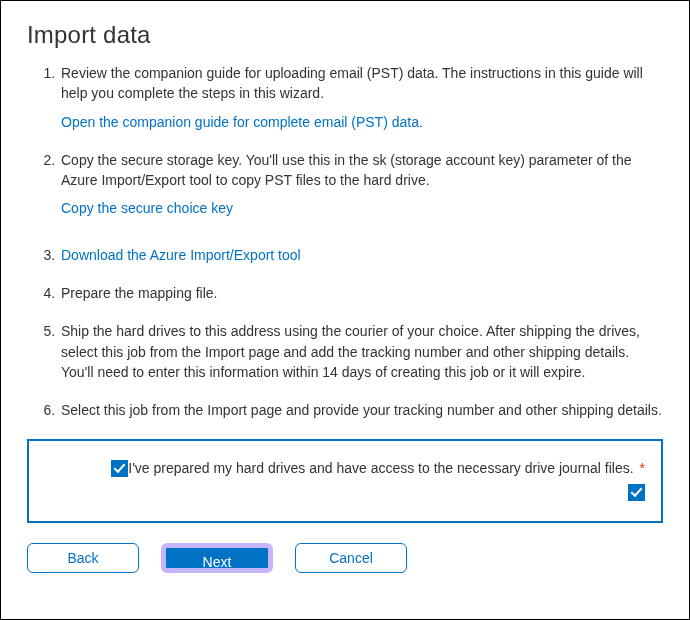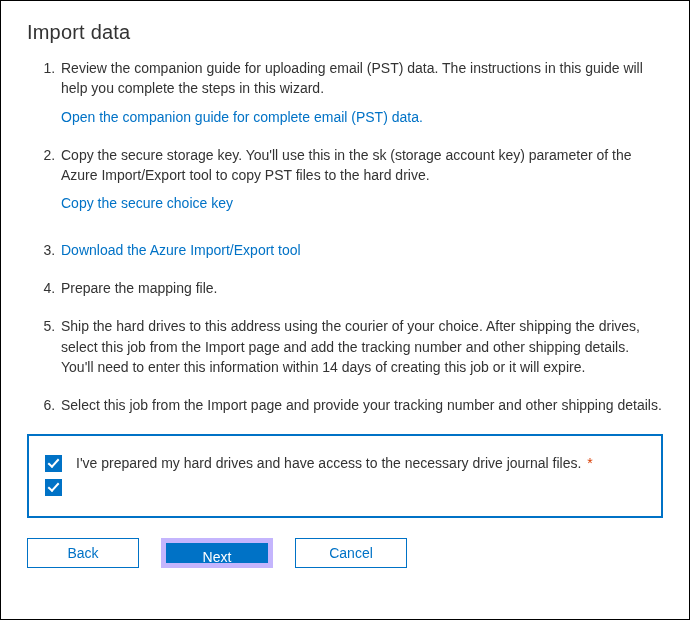--- a/index.html
+++ b/index.html
@@ -12,21 +12,21 @@
     font-size: 14px;
     color: #333;
     width: 690px;
     height: 620px;
     box-sizing: border-box;
     border: 1px solid #000;
     position: relative;
     padding: 20px 26px 0 26px;
   }
   h1.page-title {
-    font-size: 20px;
+    font-size: 24px;
     font-weight: 300;
     color: #333;
     margin: 0 0 14px 0;
     letter-spacing: 0.2px;
   }
   ol.steps {
     margin: 0;
     padding: 0 0 0 18px;
     list-style: decimal;
   }
@@ -48,23 +48,24 @@
   }
 
   .confirm-box {
     border: 2px solid #0072c6;
     padding: 12px 16px 14px 16px;
     margin: 8px 0 20px 0;
   }
   .check-row {
     display: flex;
     align-items: center;
-    gap: 14px;
+    gap: 0;
     margin: 6px 0;
     line-height: 1.4;
+    justify-content: flex-end;
   }
   .cbox {
     width: 17px;
     height: 17px;
     flex: 0 0 17px;
     background: #0072c6;
     position: relative;
     cursor: pointer;
     display: inline-block;
   }
@@ -91,20 +92,21 @@
   }
   .btn {
     min-width: 112px;
     height: 30px;
     line-height: 28px;
     text-align: center;
     font-size: 14px;
     box-sizing: border-box;
     cursor: pointer;
     user-select: none;
+    border-radius: 6px;
   }
   .btn-secondary {
     border: 1px solid #0072c6;
     color: #0072c6;
     background: #fff;
   }
   .btn-primary {
     border: 5px solid #c4b5fd;
     background: #0072c6;
     color: #fff;

